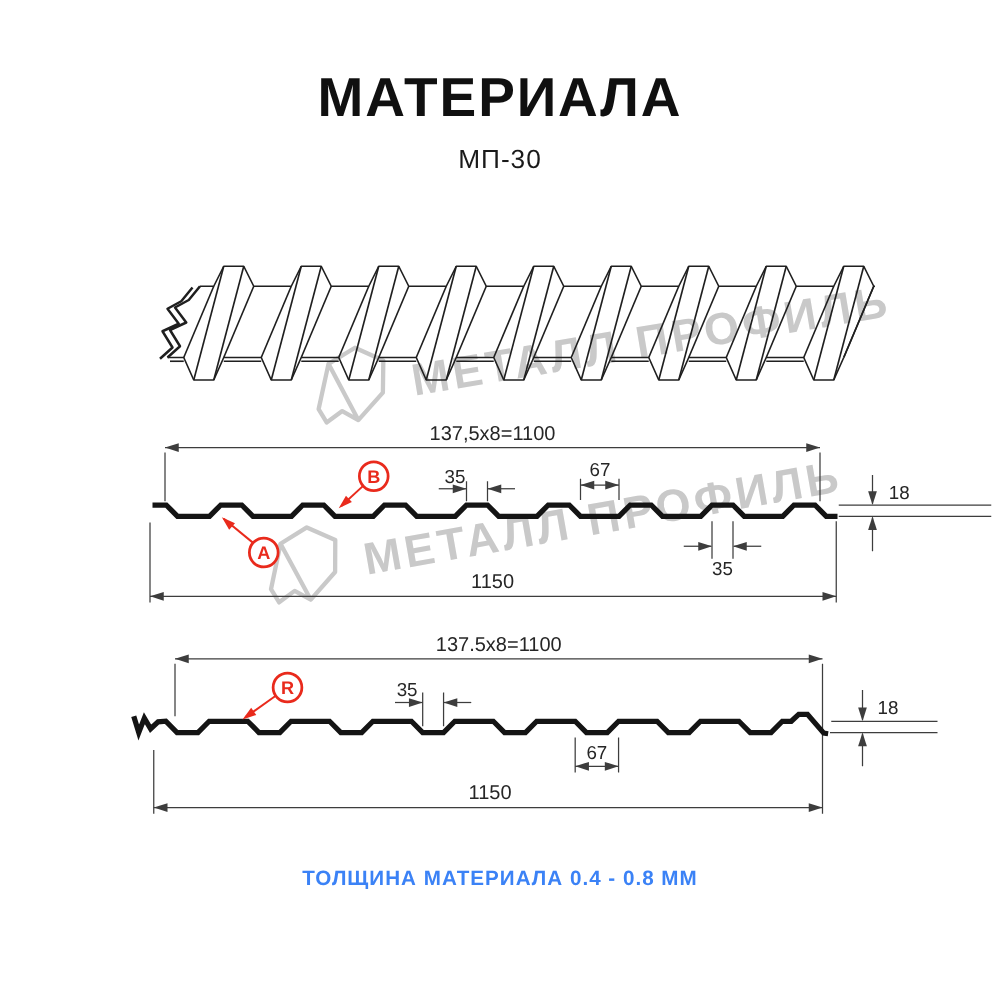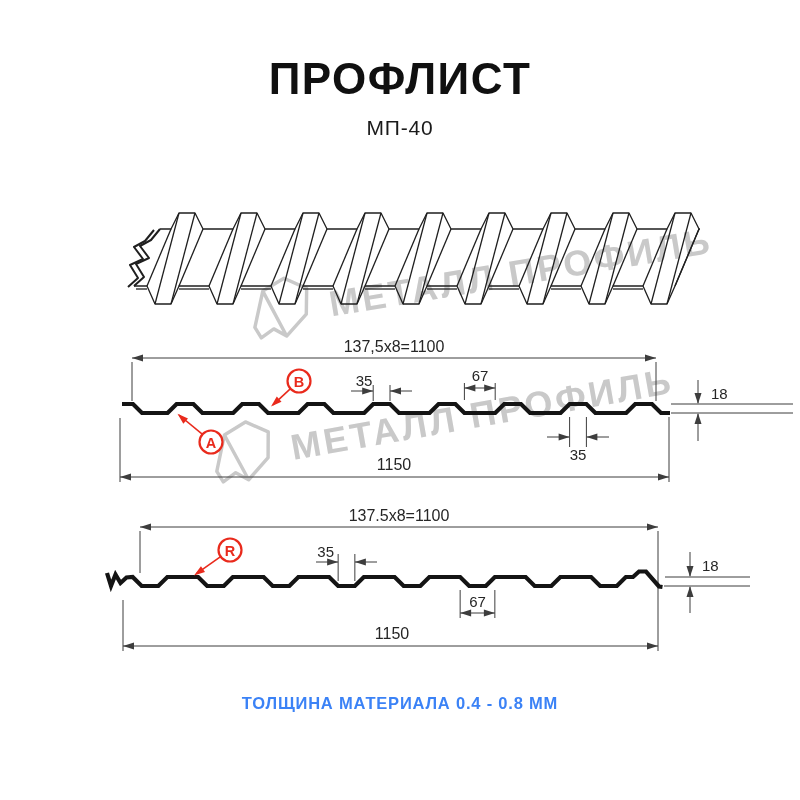--- a/index.html
+++ b/index.html
@@ -41,22 +41,22 @@
   .sheet-edge{fill:none;stroke:#1f1f1f;stroke-width:2;stroke-linejoin:round;}
   .wm-logo{fill:none;stroke:var(--watermark);stroke-width:3;stroke-linejoin:round;}
   .wm-text{fill:var(--watermark);font-size:36px;font-weight:700;letter-spacing:3px;
     font-family:"Liberation Sans",sans-serif;}
 </style>
 </head>
 <body>
 
 <div class="page">
 
-  <div class="title">ПРОФЛИСТ</div>
-  <div class="subtitle">МП-40</div>
+  <div class="title">МАТЕРИАЛА</div>
+  <div class="subtitle">МП-30</div>
 
   <svg class="canvas" width="800" height="800" viewBox="0 0 800 800">
 
     <defs>
       <g id="wmlogo">
         <path d="M4,40 L16,10 L36,2 L54,14 L50,36 L30,52 L20,44 L8,50 Z M16,10 L30,52" class="wm-logo"></path>
       </g>
     </defs>
 
     <g transform="translate(252,338) rotate(-9.5)">

